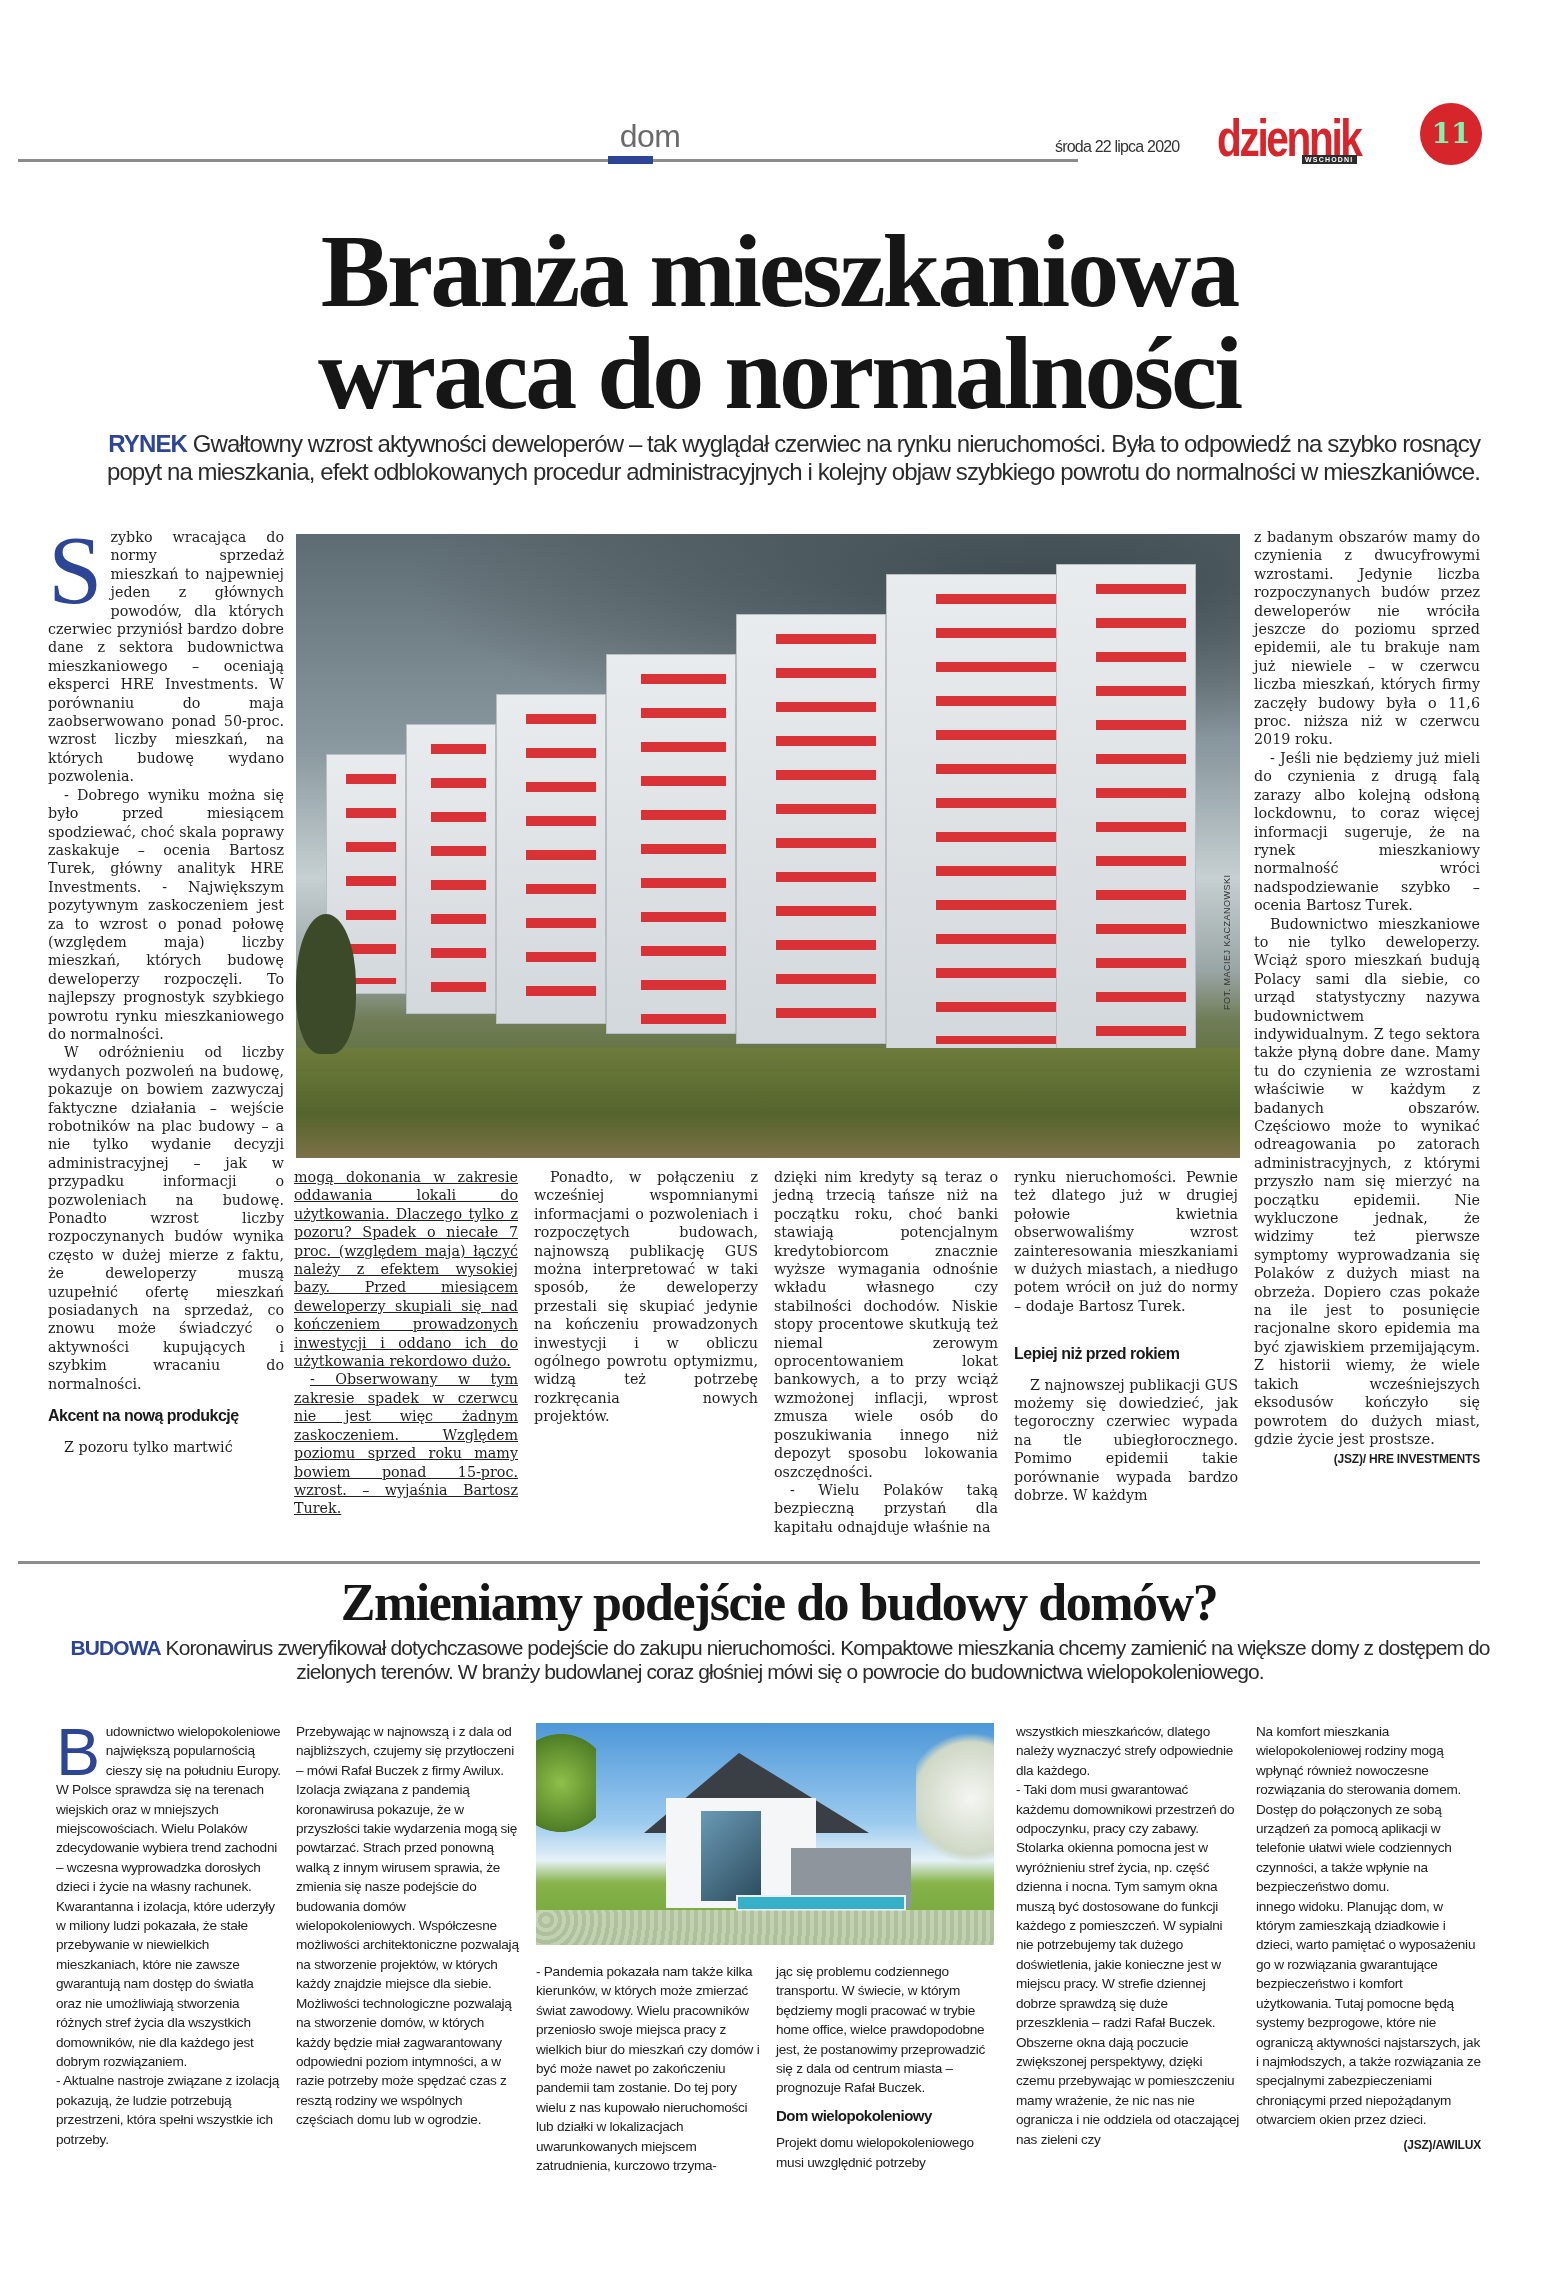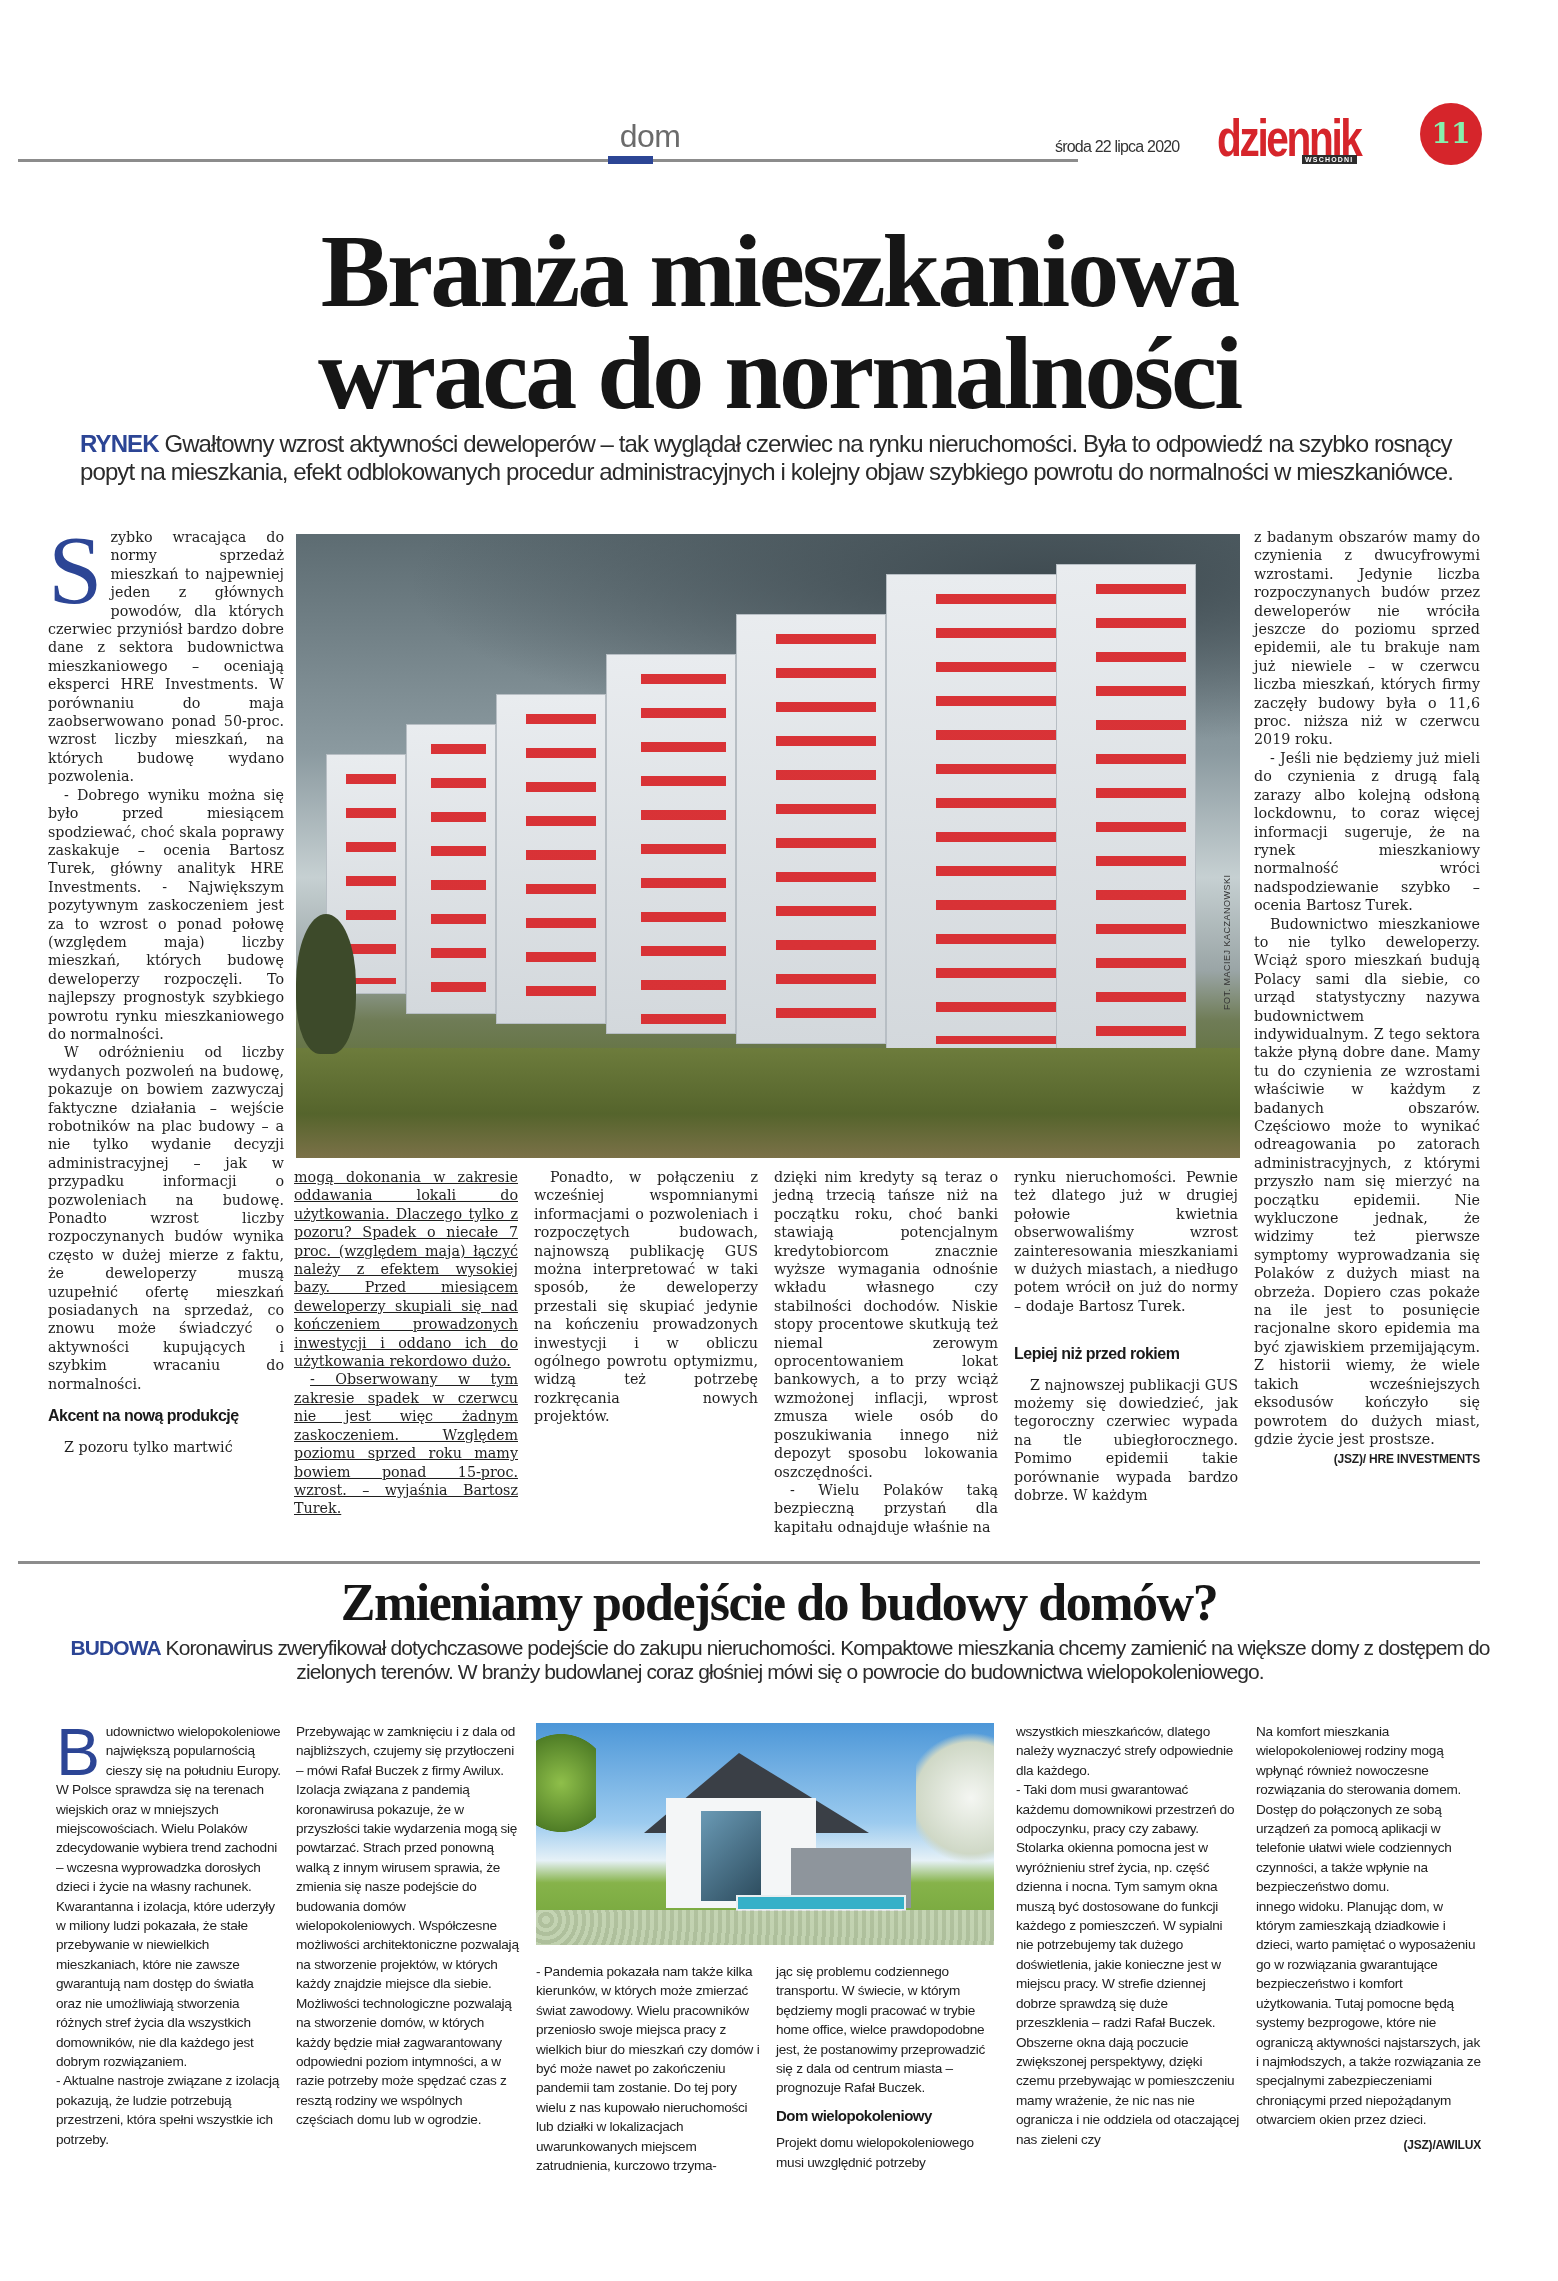--- a/index.html
+++ b/index.html
@@ -14,21 +14,21 @@
   .date { position: absolute; left: 1055px; top: 138px; font-family: "Liberation Sans", sans-serif; font-size: 16px; color: #333; letter-spacing: -0.8px; }
   .logo { position: absolute; left: 1217px; top: 108px; height: 60px; }
   .logo-word { font-family: "Liberation Sans", sans-serif; font-weight: 700; font-size: 52px; color: #d6252b; letter-spacing: -3px; line-height: 60px; transform: scaleX(0.78); transform-origin: left; display: inline-block; }
   .logo-sub { position: absolute; left: 85px; top: 47px; background: #2d2d2d; color: #fff; font-family: "Liberation Sans", sans-serif; font-size: 7px; font-weight: 700; letter-spacing: 1.2px; padding: 1px 3px; }
   .page-num { position: absolute; left: 1420px; top: 103px; width: 62px; height: 62px; border-radius: 50%; background: #d6252b; color: #86efac;
     font-family: "DejaVu Serif", serif; font-size: 28px; font-weight: 700; text-align: center; line-height: 62px; }
 
   
   .main-title { position: absolute; left: 0; top: 172px; width: 1558px; text-align: center;
     font-family: "Liberation Serif", serif; font-weight: 700; font-size: 104px; line-height: 102px; color: #161616; letter-spacing: -3px; margin-top: 48px; }
-  .lead { position: absolute; left: 80px; top: 430px; width: 1400px; text-align: left;
+  .lead { position: absolute; left: 80px; top: 430px; width: 1400px; text-align: right;
     font-family: "Liberation Sans", sans-serif; font-size: 24px; line-height: 28px; color: #2b2b2b; letter-spacing: -0.9px; }
   .lead-tag { color: #2c4595; font-weight: 700; }
 
   
   .col { position: absolute; font-family: "DejaVu Serif", serif; font-size: 14.3px; line-height: 18.4px; color: #1f1f1f; text-align: justify; hyphens: manual; }
   .col p { text-indent: 16px; }
   .col p.noindent { text-indent: 0; }
   .subhead { font-family: "Liberation Sans", sans-serif; font-weight: 700; font-size: 16px; color: #1a1a1a; letter-spacing: -0.5px; margin: 14px 0 12px 0; text-indent: 0 !important; text-align: left; }
   .dropcap { float: left; font-family: "Liberation Serif", serif; font-size: 98px; line-height: 76px; color: #2c4595; margin: 4px 8px 0 0; }
   .credit { font-family: "Liberation Sans", sans-serif; font-weight: 700; font-size: 12px; text-align: right; letter-spacing: -0.2px; margin-top: 2px; }
@@ -171,21 +171,21 @@
   <div class="pool"></div>
   <div class="tree-r"></div>
   <div class="stones"></div>
 </div>
 
 <div class="scol s1">
   <p><span class="dropcap2">B</span><span>udownictwo wielopokoleniowe największą popularnością cieszy się na południu Europy. W Polsce sprawdza się na terenach wiejskich oraz w mniejszych miejscowościach. Wielu Polaków zdecydowanie wybiera trend zachodni – wczesna wyprowadzka dorosłych dzieci i życie na własny rachunek. Kwarantanna i izolacja, które uderzyły w miliony ludzi pokazała, że stałe przebywanie w niewielkich mieszkaniach, które nie zawsze gwarantują nam dostęp do światła oraz nie umożliwiają stworzenia różnych stref życia dla wszystkich domowników, nie dla każdego jest dobrym rozwiązaniem.</span></p>
   <p>- Aktualne nastroje związane z izolacją pokazują, że ludzie potrzebują przestrzeni, która spełni wszystkie ich potrzeby.</p>
 </div>
 <div class="scol s2">
-  <p>Przebywając w zamknięciu i z dala od najbliższych, czujemy się przytłoczeni – mówi Rafał Buczek z firmy Awilux.</p>
+  <p>Przebywając w najnowszą i z dala od najbliższych, czujemy się przytłoczeni – mówi Rafał Buczek z firmy Awilux.</p>
   <p>Izolacja związana z pandemią koronawirusa pokazuje, że w przyszłości takie wydarzenia mogą się powtarzać. Strach przed ponowną walką z innym wirusem sprawia, że zmienia się nasze podejście do budowania domów wielopokoleniowych. Współczesne możliwości architektoniczne pozwalają na stworzenie projektów, w których każdy znajdzie miejsce dla siebie. Możliwości technologiczne pozwalają na stworzenie domów, w których każdy będzie miał zagwarantowany odpowiedni poziom intymności, a w razie potrzeby może spędzać czas z resztą rodziny we wspólnych częściach domu lub w ogrodzie.</p>
 </div>
 <div class="scol s3">
   <p>- Pandemia pokazała nam także kilka kierunków, w których może zmierzać świat zawodowy. Wielu pracowników przeniosło swoje miejsca pracy z wielkich biur do mieszkań czy domów i być może nawet po zakończeniu pandemii tam zostanie. Do tej pory wielu z nas kupowało nieruchomości lub działki w lokalizacjach uwarunkowanych miejscem zatrudnienia, kurczowo trzyma-</p>
 </div>
 <div class="scol s4">
   <p>jąc się problemu codziennego transportu. W świecie, w którym będziemy mogli pracować w trybie home office, wielce prawdopodobne jest, że postanowimy przeprowadzić się z dala od centrum miasta – prognozuje Rafał Buczek.</p>
   <div class="subhead">Dom wielopokoleniowy</div>
   <p>Projekt domu wielopokoleniowego musi uwzględnić potrzeby</p>
 </div>

